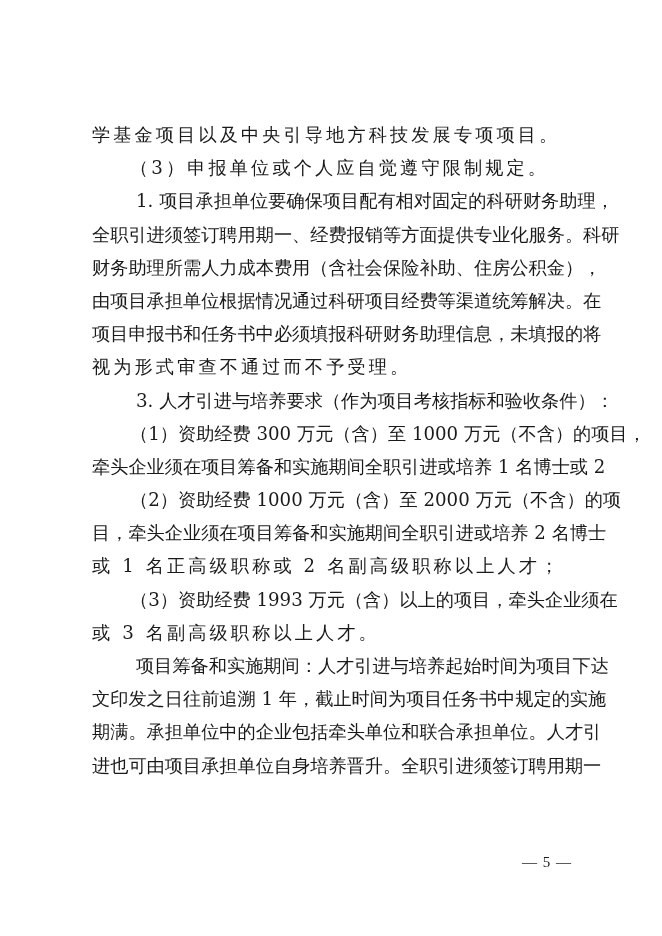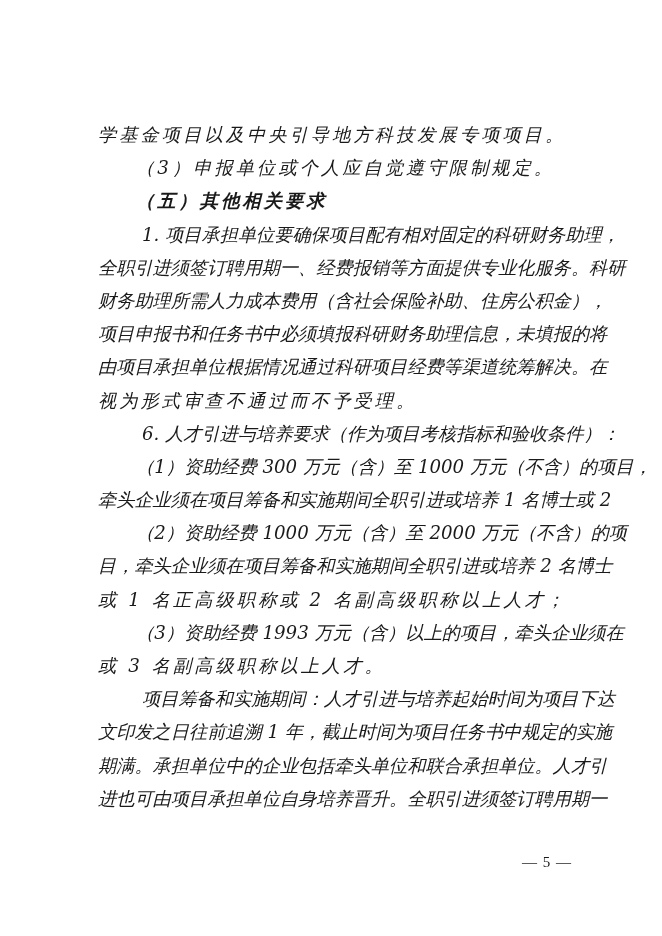--- a/index.html
+++ b/index.html
@@ -1,41 +1,40 @@
 <!DOCTYPE html>
 <html><head>
 <meta charset="utf-8">
 <style>
   html, body { margin:0; padding:0; background:#ffffff; }
   body { width:662px; height:936px; position:relative; overflow:hidden;
          font-family:"DejaVu Serif","Liberation Serif",serif; color:#1a1a1a; }
-  .page { position:absolute; left:98px; top:118px; width:492px;font-style:italic; }
+  .page { position:absolute; left:92px; top:118px; width:492px; }
   .line { height:33.2px; line-height:33.2px; font-size:18.2px; white-space:nowrap;
           letter-spacing:3.1px; overflow:visible; }
   .indent { padding-left:38px; }
   .indent2 { padding-left:44px; }
   .bold { font-weight:bold; }
   .justify { text-align:justify; text-align-last:justify; letter-spacing:0; }
   .footer { position:absolute; left:522px; top:854px; font-size:15px;
             font-family:"Liberation Serif",serif; letter-spacing:1px; }
 </style>
 </head>
 <body>
 
 <div class="page">
   <div class="line">学基金项目以及中央引导地方科技发展专项项目。</div>
   <div class="line indent">（3）申报单位或个人应自觉遵守限制规定。</div>
-  <div class="line indent bold">（五）其他相关要求</div>
   <div class="line indent2 justify">1. 项目承担单位要确保项目配有相对固定的科研财务助理，</div>
   <div class="line justify">全职引进须签订聘用期一、经费报销等方面提供专业化服务。科研</div>
   <div class="line justify">财务助理所需人力成本费用（含社会保险补助、住房公积金），</div>
+  <div class="line justify">由项目承担单位根据情况通过科研项目经费等渠道统筹解决。在</div>
   <div class="line justify">项目申报书和任务书中必须填报科研财务助理信息，未填报的将</div>
-  <div class="line justify">由项目承担单位根据情况通过科研项目经费等渠道统筹解决。在</div>
   <div class="line">视为形式审查不通过而不予受理。</div>
-  <div class="line indent2 justify">6. 人才引进与培养要求（作为项目考核指标和验收条件）：</div>
+  <div class="line indent2 justify">3. 人才引进与培养要求（作为项目考核指标和验收条件）：</div>
   <div class="line indent justify">（1）资助经费 300 万元（含）至 1000 万元（不含）的项目，</div>
   <div class="line justify">牵头企业须在项目筹备和实施期间全职引进或培养 1 名博士或 2</div>
   <div class="line indent justify">（2）资助经费 1000 万元（含）至 2000 万元（不含）的项</div>
   <div class="line justify">目，牵头企业须在项目筹备和实施期间全职引进或培养 2 名博士</div>
   <div class="line">或 1 名正高级职称或 2 名副高级职称以上人才；</div>
   <div class="line indent justify">（3）资助经费 1993 万元（含）以上的项目，牵头企业须在</div>
   <div class="line">或 3 名副高级职称以上人才。</div>
   <div class="line indent2 justify">项目筹备和实施期间：人才引进与培养起始时间为项目下达</div>
   <div class="line justify">文印发之日往前追溯 1 年，截止时间为项目任务书中规定的实施</div>
   <div class="line justify">期满。承担单位中的企业包括牵头单位和联合承担单位。人才引</div>

